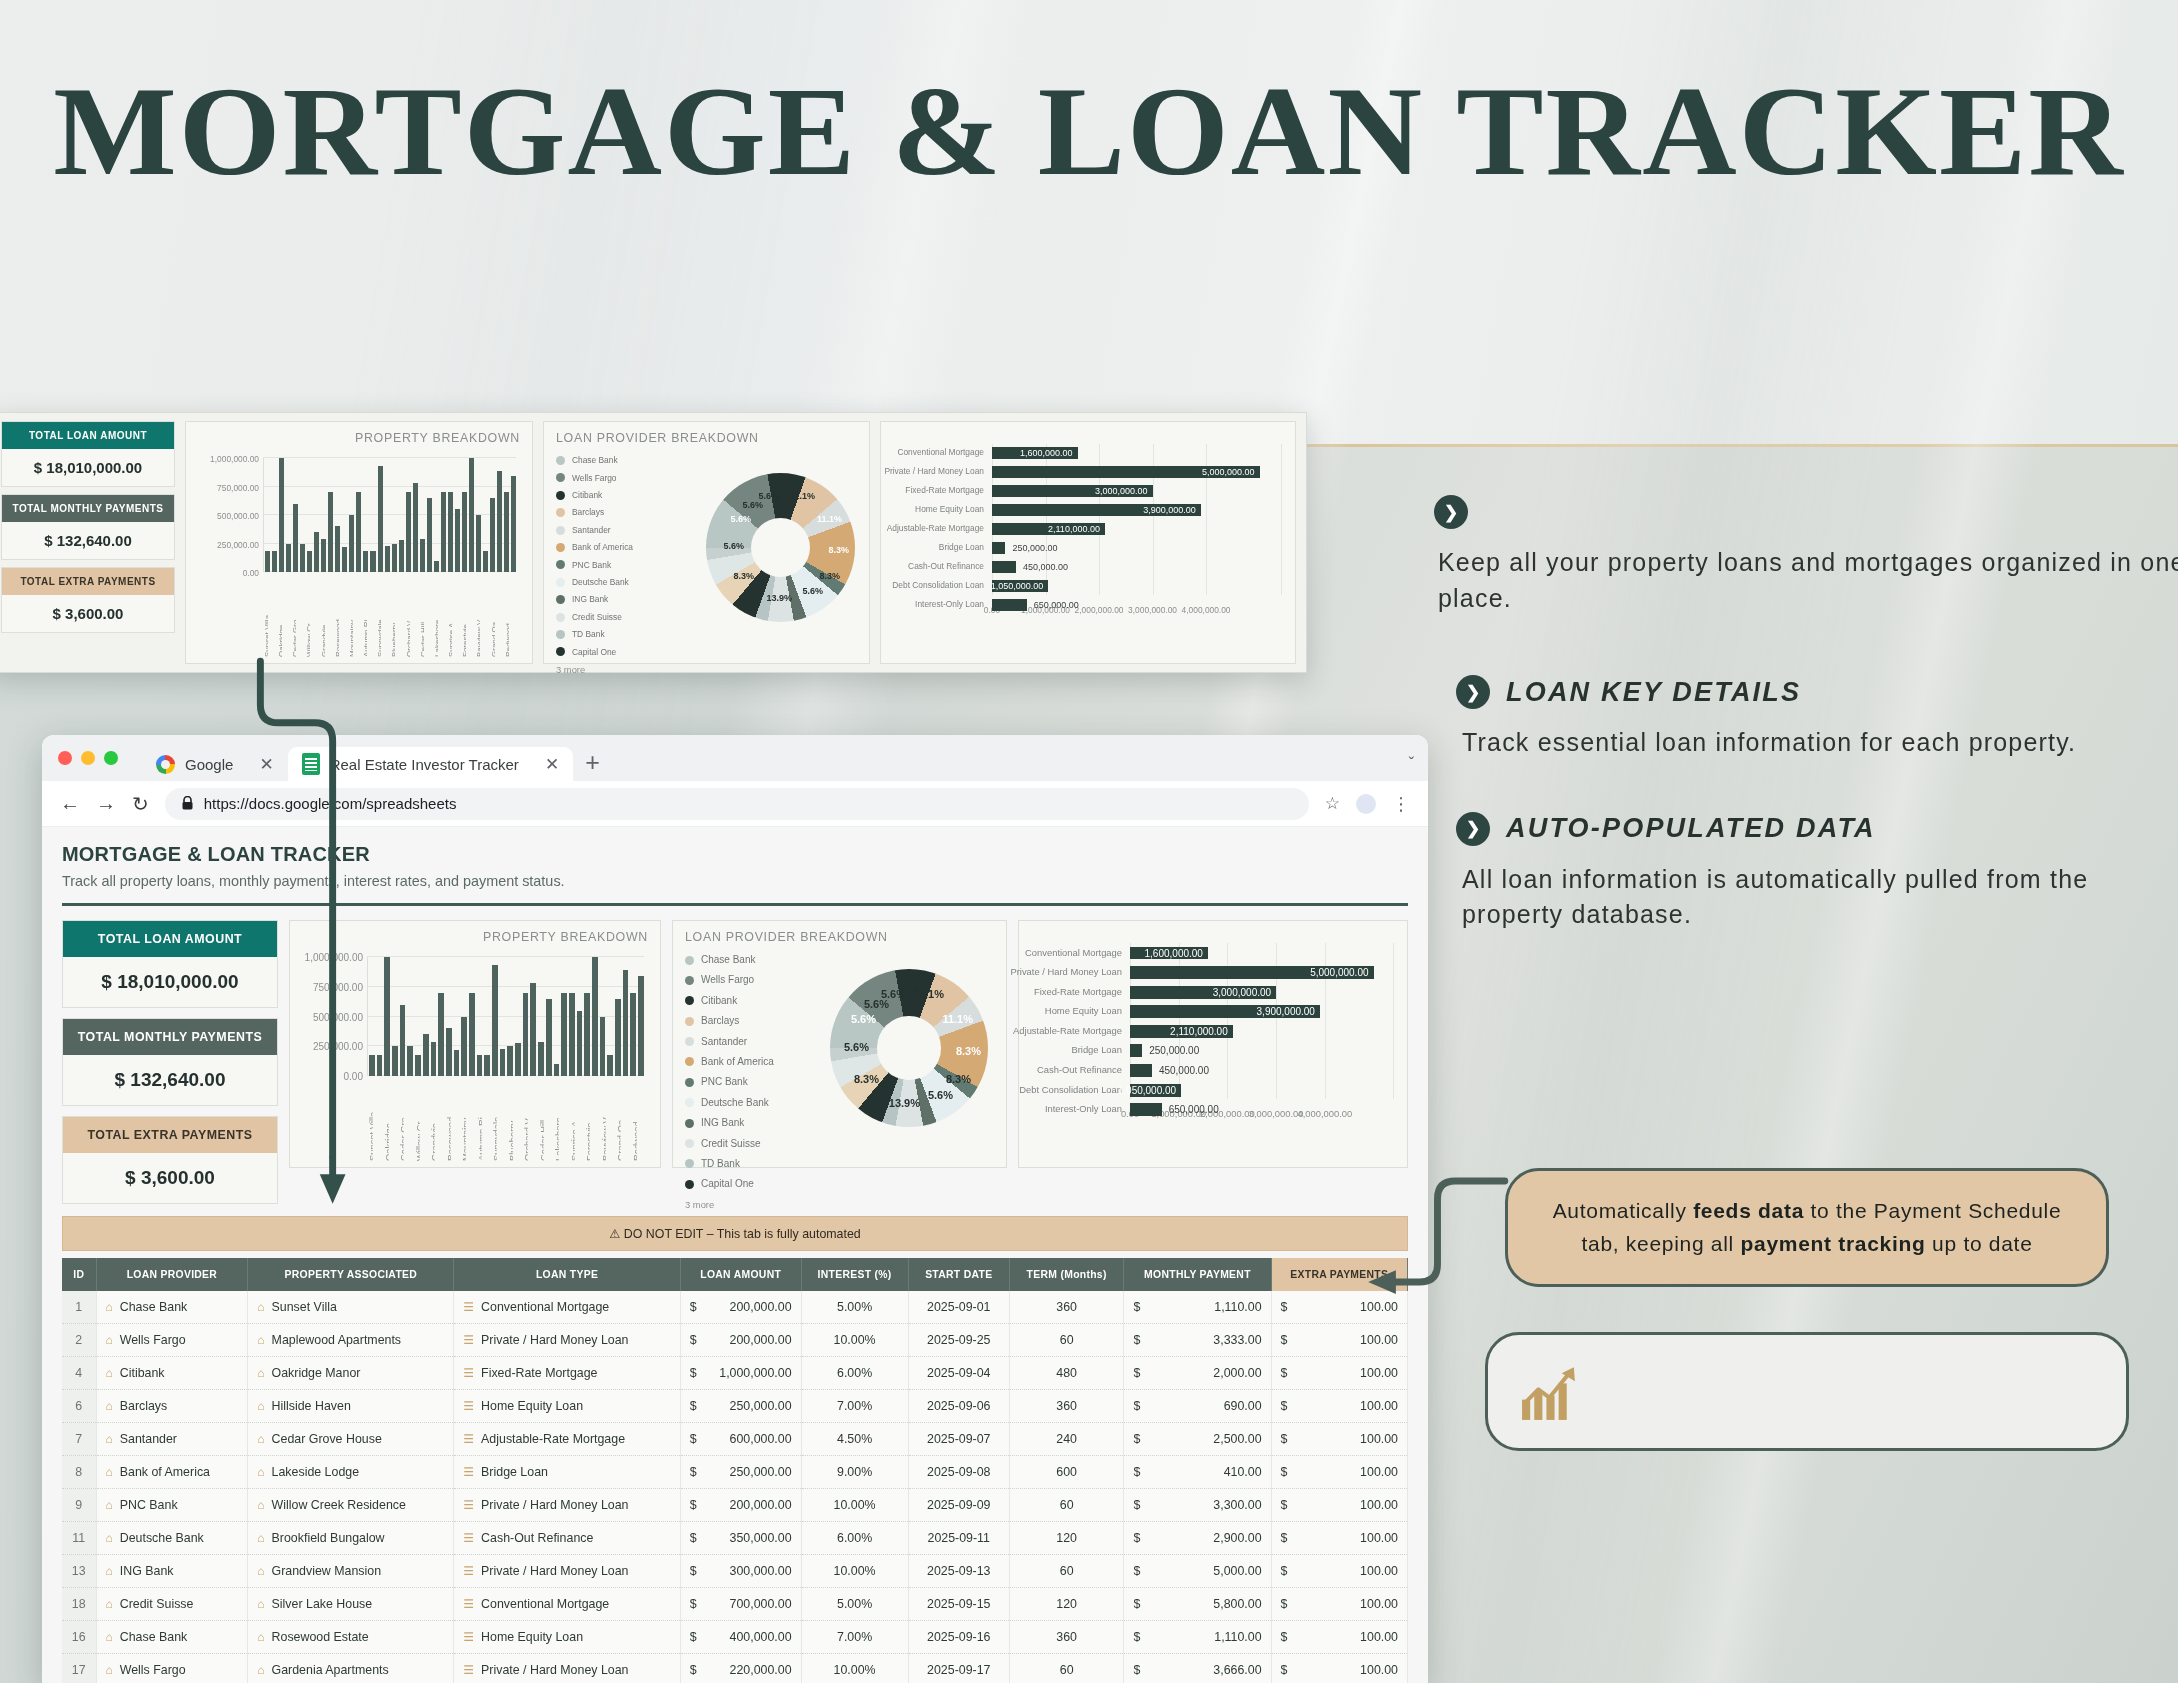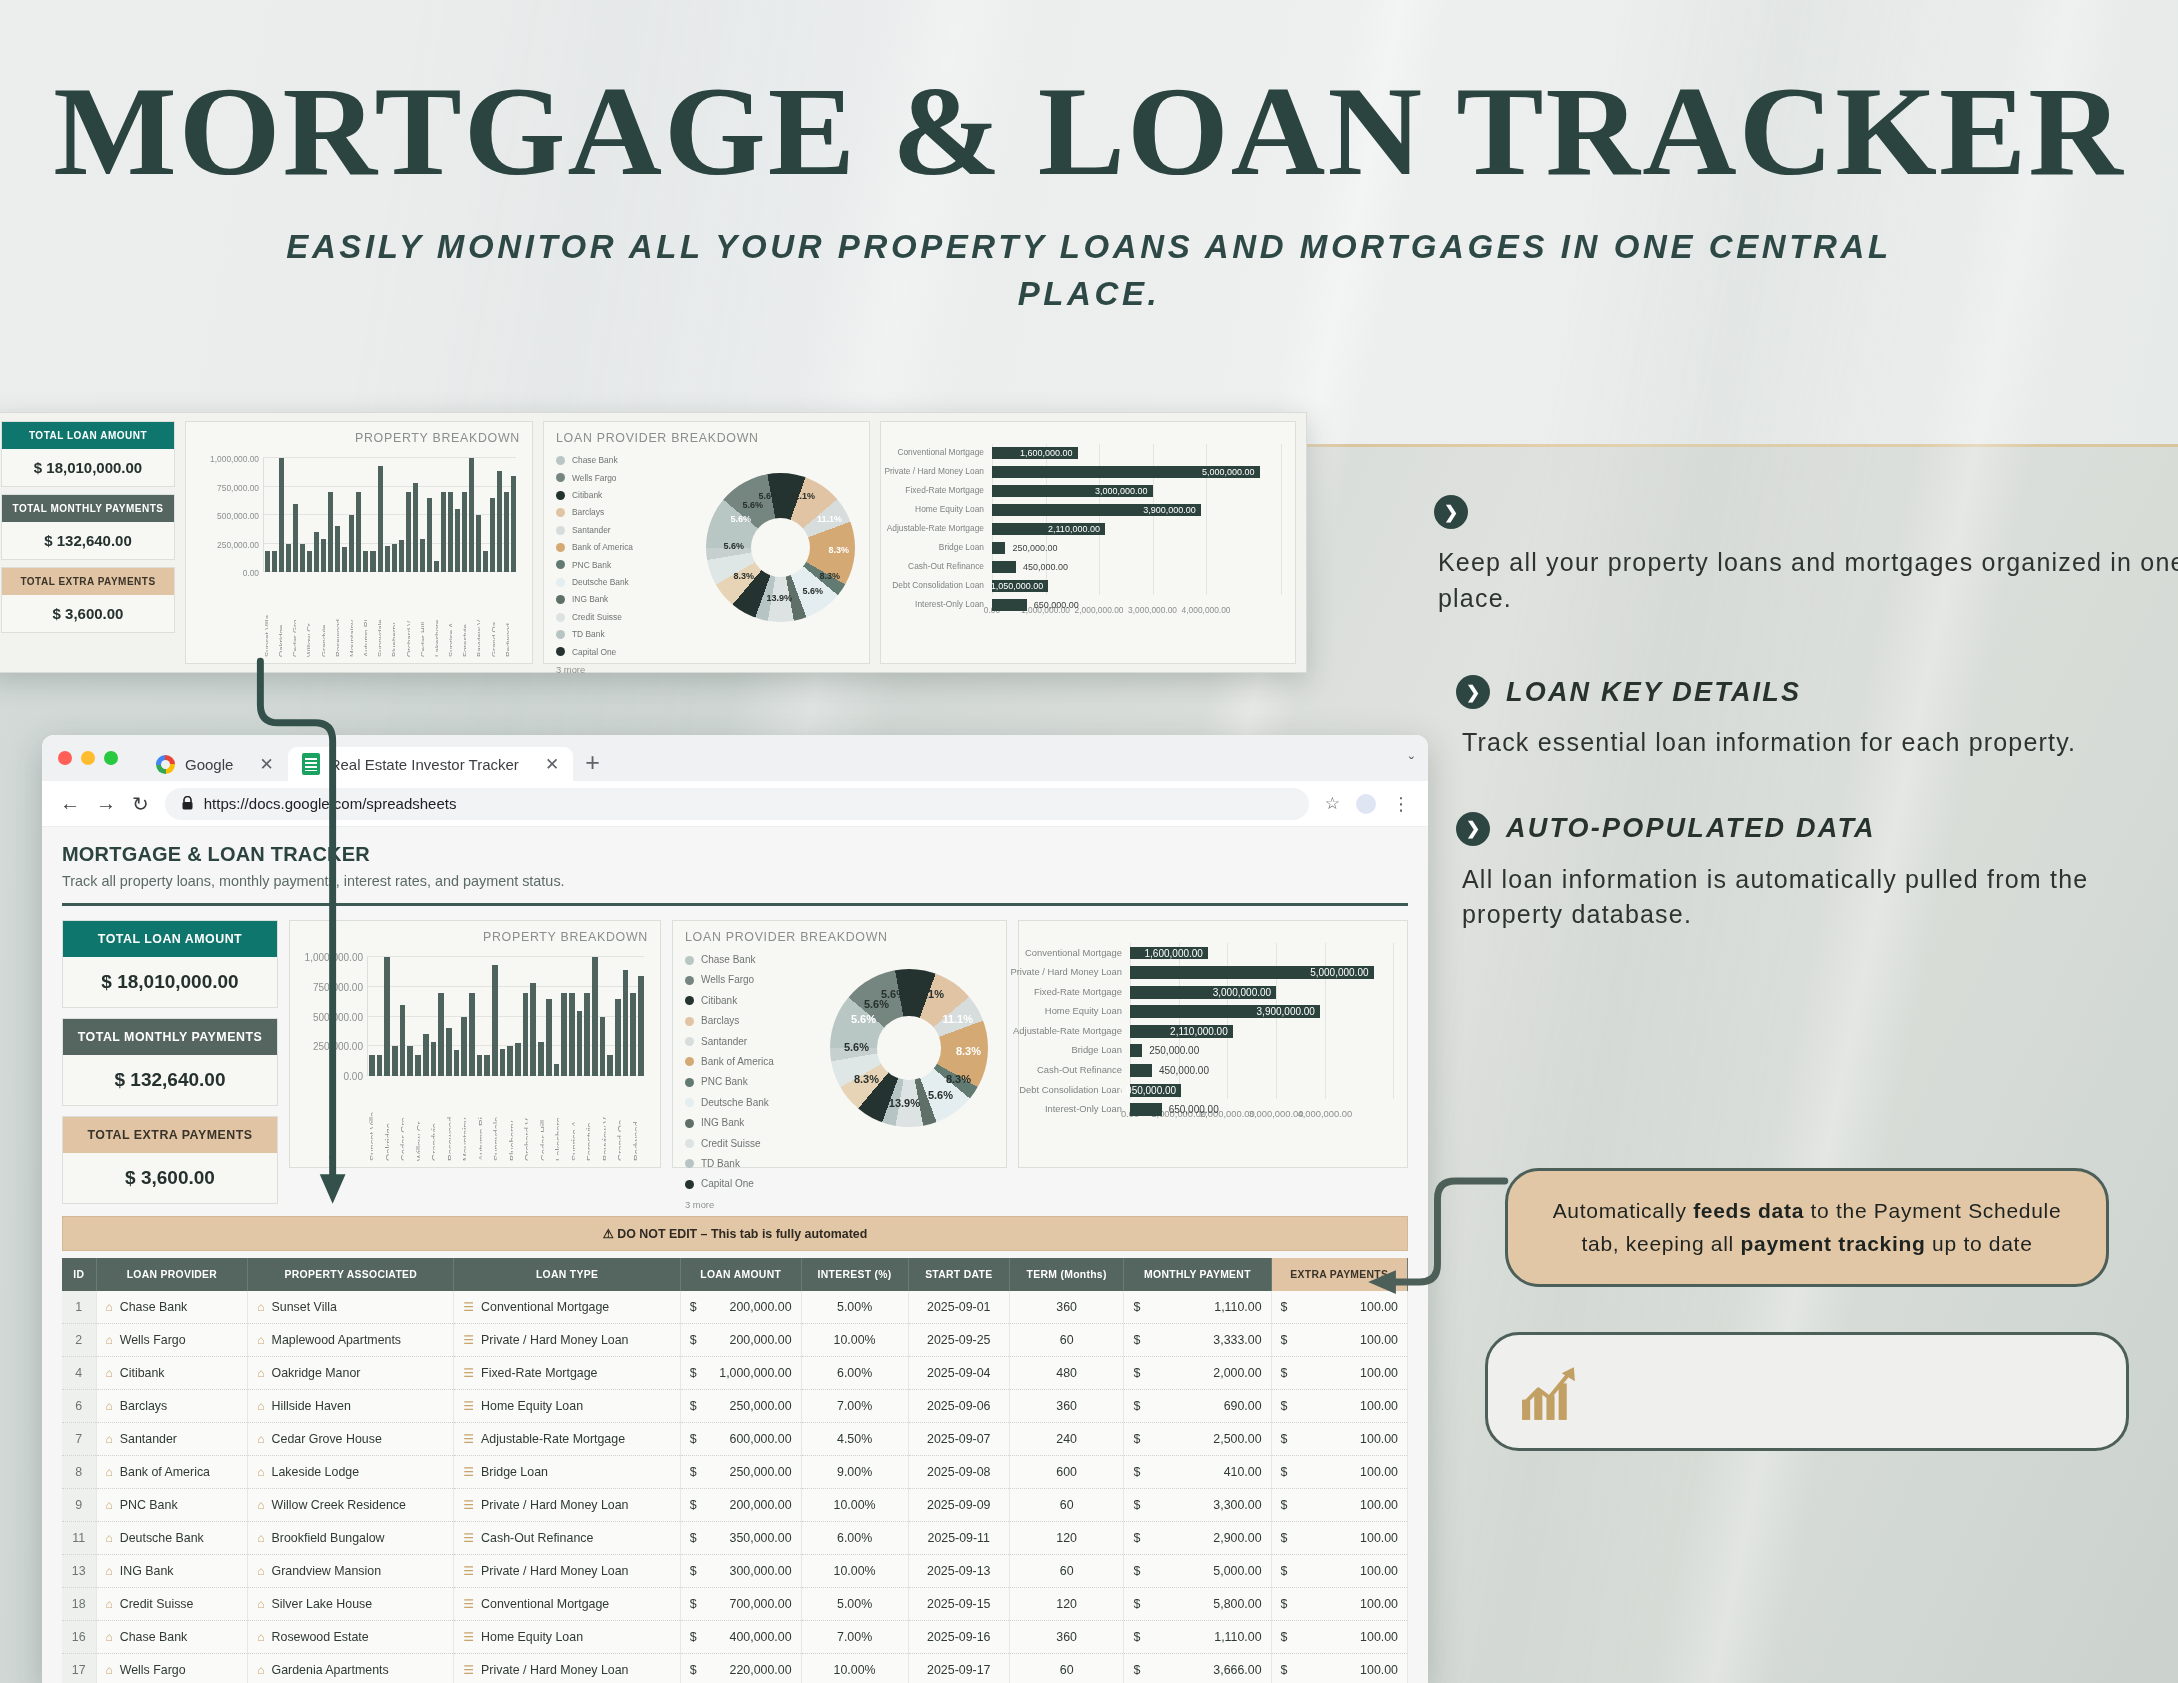--- a/index.html
+++ b/index.html
@@ -142,21 +142,21 @@
   .hblab { position:absolute; right:calc(100% + 8px); text-align:right; width:178px;
            font-size:9.4px; color:#7f8582; line-height:1.12; top:50%; transform:translateY(-50%);}
   .hbval { position:absolute; font-size:10px; font-weight:400; top:50%; transform:translateY(-50%);text-align:right;}
   .hbval.in { right:5px; color:#fff;}
   .hbval.out{ left:calc(100% + 7px); color:#3a403d;}
   .hbgrid { position:absolute; top:0; bottom:26px; width:1px; background:#e3e5e2;}
   .hbtick { position:absolute; bottom:6px; font-size:9.4px; color:#8b918e; transform:translateX(-50%); white-space:nowrap;}
   
   .warn {
     margin-top:12px; background:#e2c7a7; border:1px solid #d4b894;
-    text-align:center; font-size:12.4px; color:#2f2a22; padding:9px 0; font-weight:700;
+    text-align:center; font-size:12.4px; color:#2f2a22; padding:9px 0; font-weight:400;
   }
   table.lt { width:100%; border-collapse:collapse; margin-top:7px; font-size:12.4px;}
   table.lt th {
     background:#55655f; color:#fff; font-size:10.4px; font-weight:700; letter-spacing:0.3px;
     padding:11px 6px; border-right:1px solid #6b7a74; white-space:nowrap;
   }
   table.lt th.extra { background:#e0c4a4; color:#3a332a;}
   table.lt td {
     padding:9px 9px; border-bottom:1px dotted #cfd4d1; color:#2f3a37; background:#fafaf8;
     border-right:1px solid #e6e8e5; white-space:nowrap;
@@ -201,21 +201,20 @@
     <div class="band" style="left:693px;"></div>
     <div class="band" style="left:1168px;width:89px;"></div>
     <div class="band2" style="left:1465px;"></div>
     <div class="band" style="left:1822px;width:119px;"></div>
     <div class="band2" style="left:257px;width:416px;opacity:.5;"></div>
   </div>
 </div>
 
 <div class="hero">
   <h1>MORTGAGE &amp; LOAN TRACKER</h1>
-  <div class="sub">EASILY MONITOR ALL YOUR PROPERTY LOANS AND MORTGAGES IN ONE CENTRAL PLACE.</div>
 </div>
 
 <svg class="conn" width="2178" height="1683" viewBox="0 0 2200 1700">
   <path d="M263,668 L263,712 Q263,730 281,730 L318,730 Q336,730 336,748 L336,1168" fill="none" stroke="#33504a" stroke-width="7" stroke-linecap="round"></path>
   <path d="M336,1168 L336,1198" fill="none" stroke="#33504a" stroke-width="7"></path>
   <polygon points="336,1216 323,1186 349,1186" fill="#33504a"></polygon>
   <path d="M1520,1193 L1470,1193 Q1452,1193 1452,1211 L1452,1277 Q1452,1295 1434,1295 L1400,1295" fill="none" stroke="#4c5f59" stroke-width="7" stroke-linecap="round"></path>
   <polygon points="1382,1295 1410,1283 1410,1307" fill="#4c5f59"></polygon>
 </svg>
 

